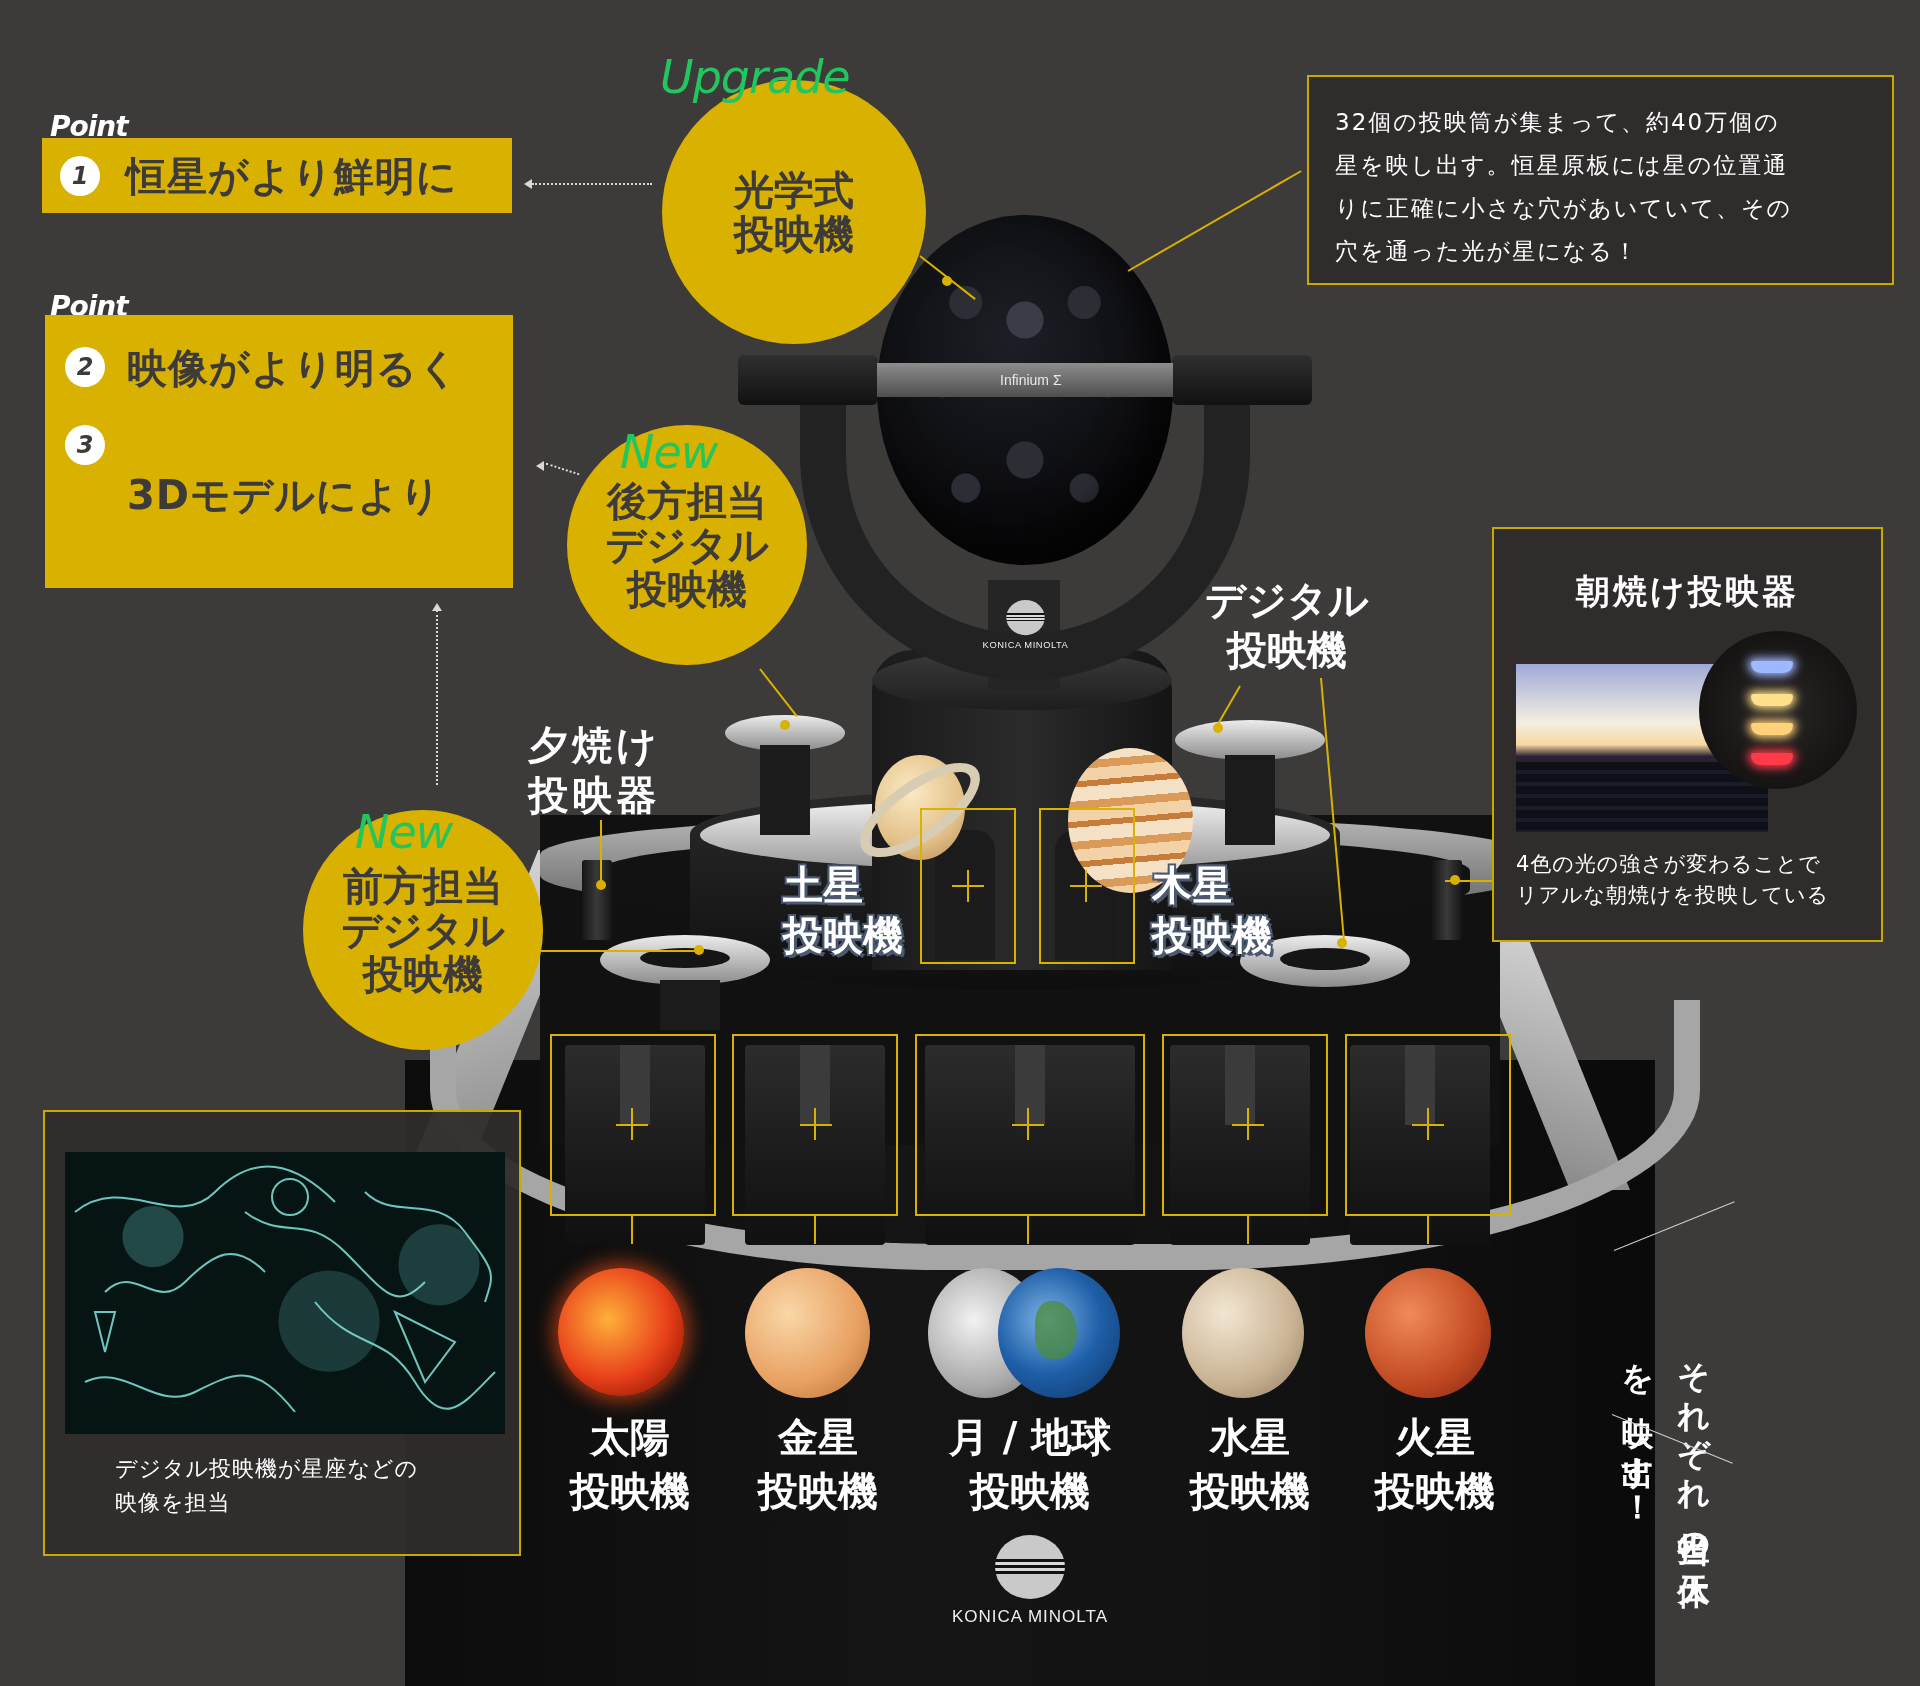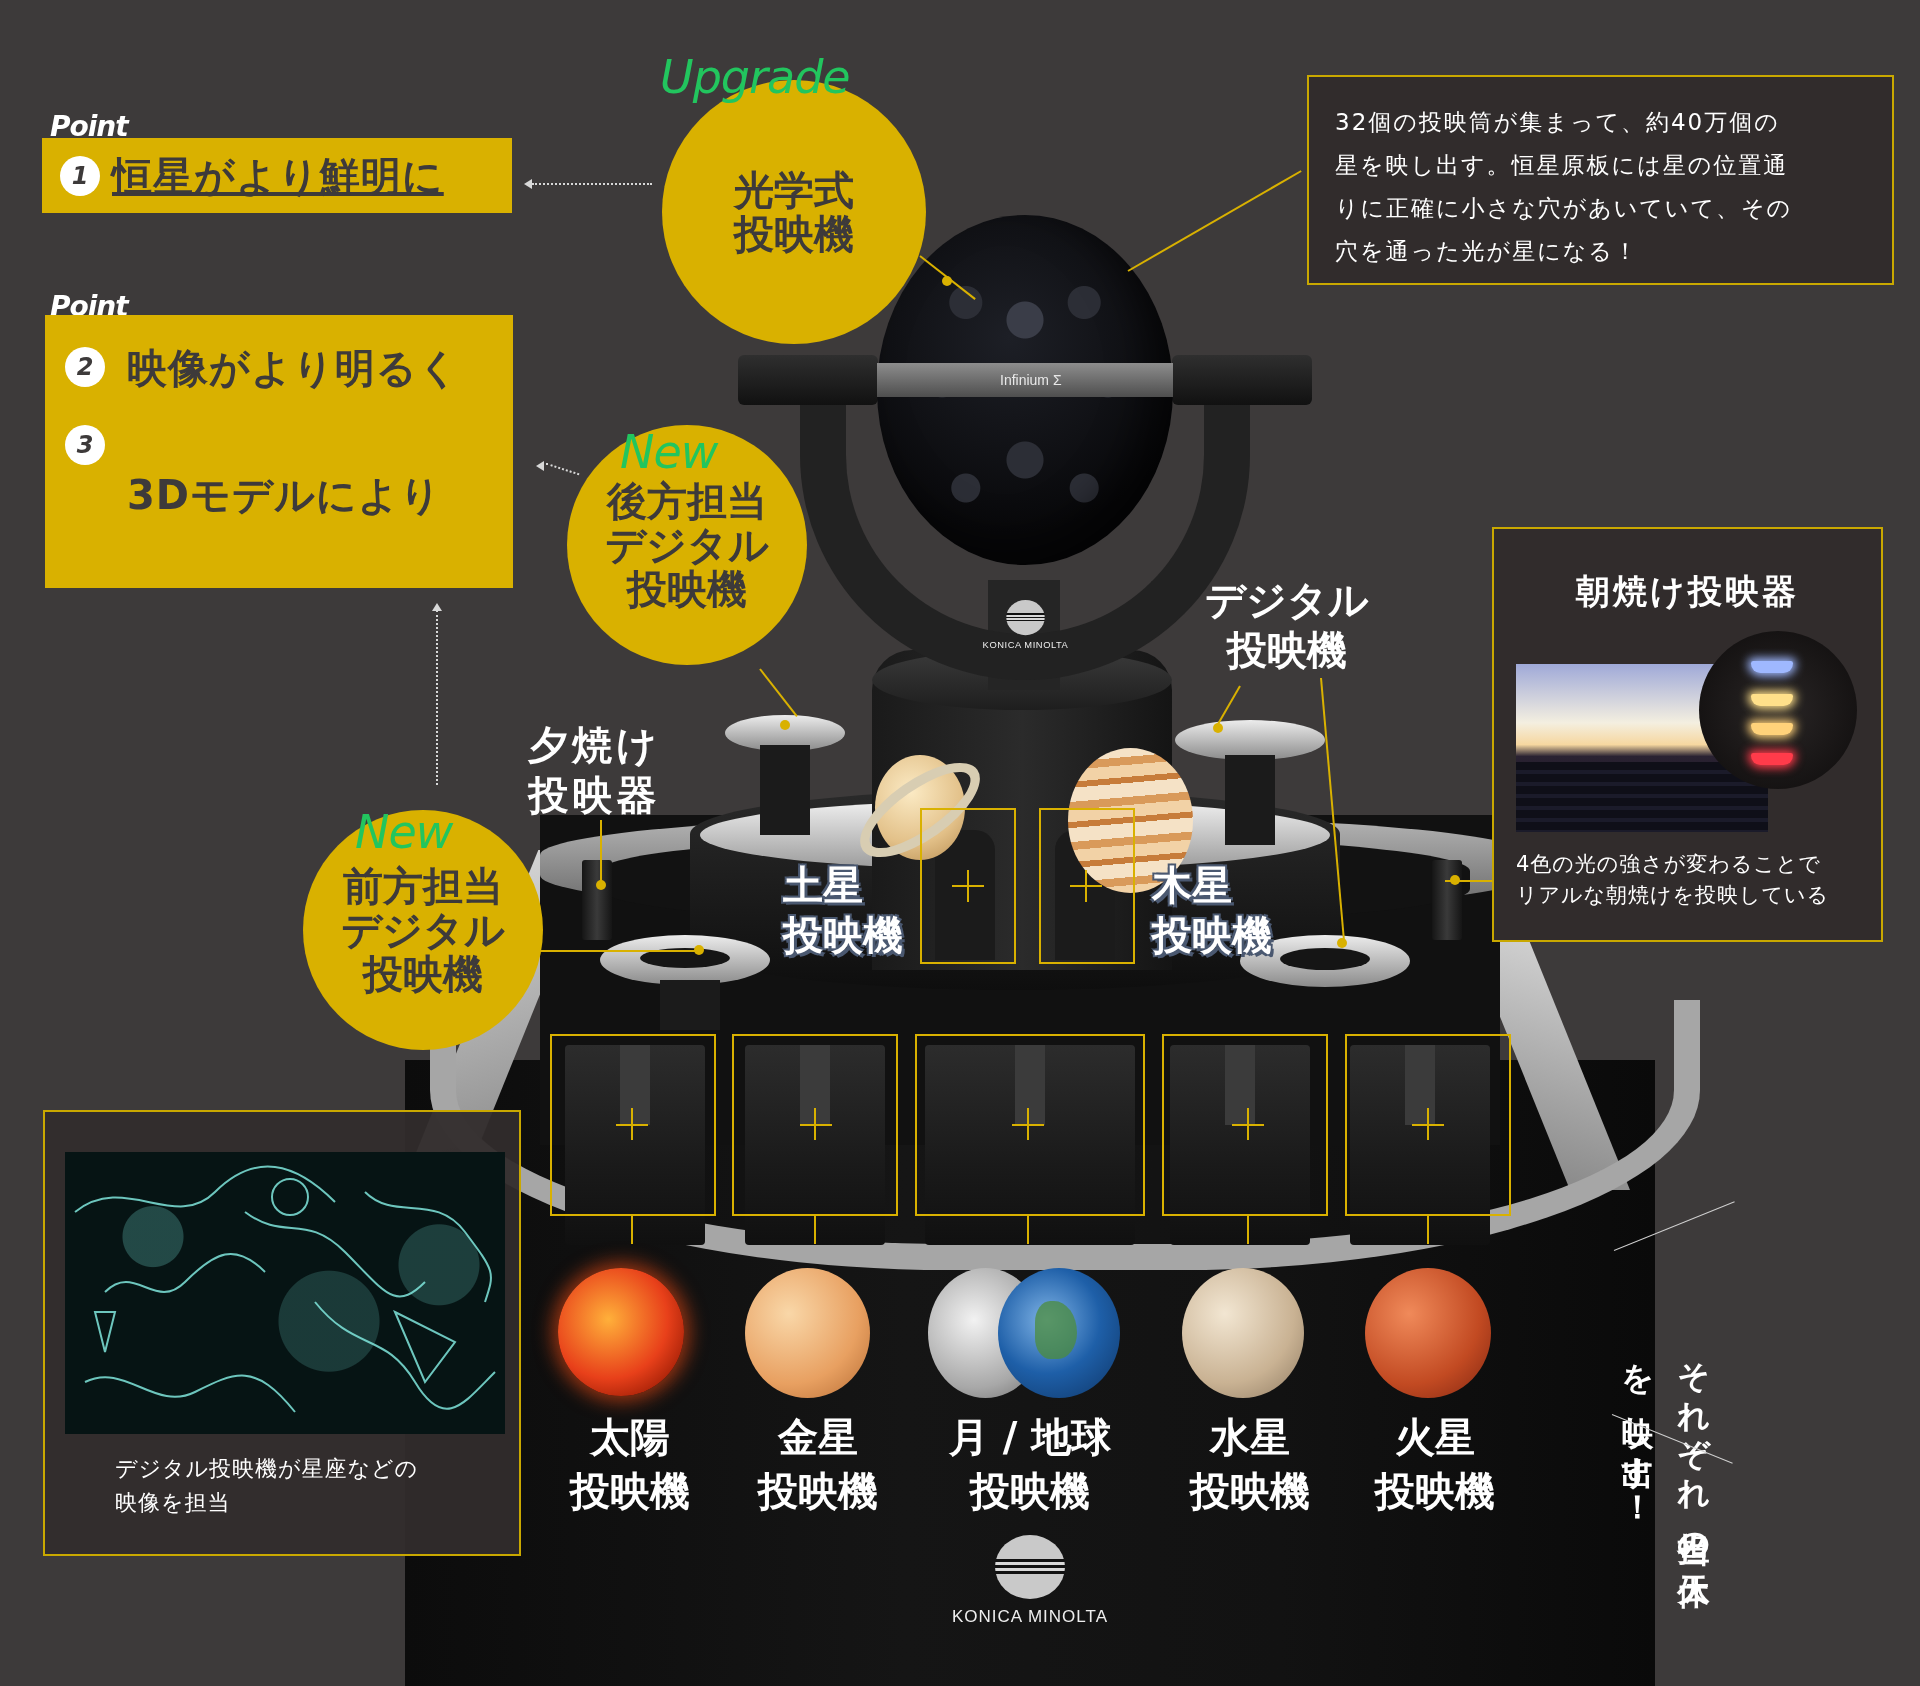--- a/index.html
+++ b/index.html
@@ -337,21 +337,21 @@
 <div class="abs dotted-h" style="left:532px;top:183px;width:120px;"></div>
 <div class="abs arrow-l" style="left:524px;top:179px;"></div>
 <div class="abs dotted-h" style="left:545px;top:468px;width:35px;transform:rotate(18deg);"></div>
 <div class="abs arrow-l" style="left:536px;top:461px;"></div>
 <div class="abs dotted-v" style="left:436px;top:610px;height:175px;"></div>
 <div class="abs arrow-u" style="left:432px;top:603px;"></div>
 
 <div class="abs point-label" style="left:50px;top:110px;">Point</div>
 <div class="abs point-box" style="left:42px;top:138px;width:470px;height:75px;display:flex;align-items:center;padding-left:18px;">
   <div class="num-badge">1</div>
-  <div class="point-text" style="margin-left:12px;text-decoration:underline;">恒星がより鮮明に</div>
+  <div class="point-text" style="margin-left:26px;">恒星がより鮮明に</div>
 </div>
 
 <div class="abs point-label" style="left:50px;top:290px;">Point</div>
 <div class="abs point-box" style="left:45px;top:315px;width:468px;height:273px;">
   <div class="abs num-badge" style="left:20px;top:32px;">2</div>
   <div class="abs point-text" style="left:82px;top:28px;">映像がより明るく</div>
   <div class="abs num-badge" style="left:20px;top:110px;">3</div>
   <div class="abs point-text" style="left:82px;top:155px;">3Dモデルにより</div>
 </div>
 

